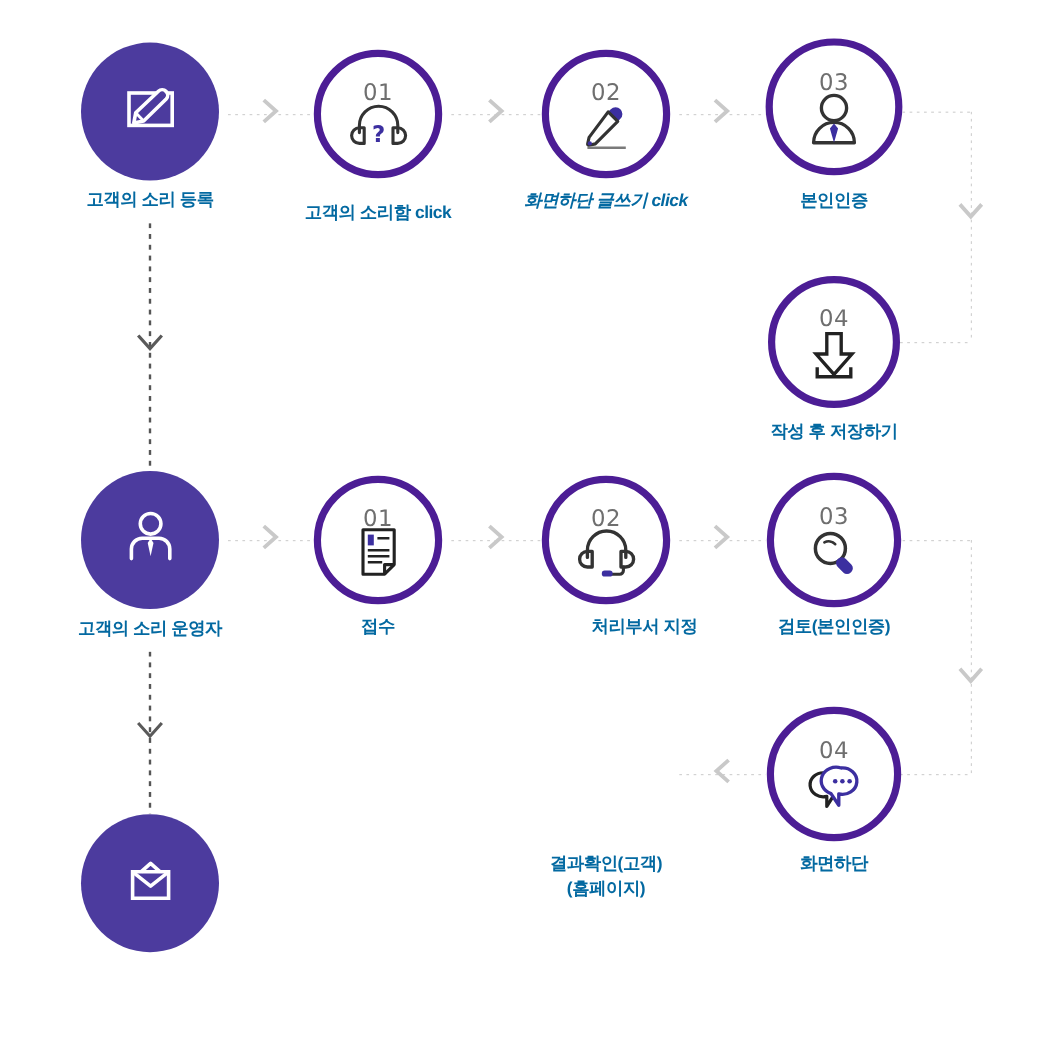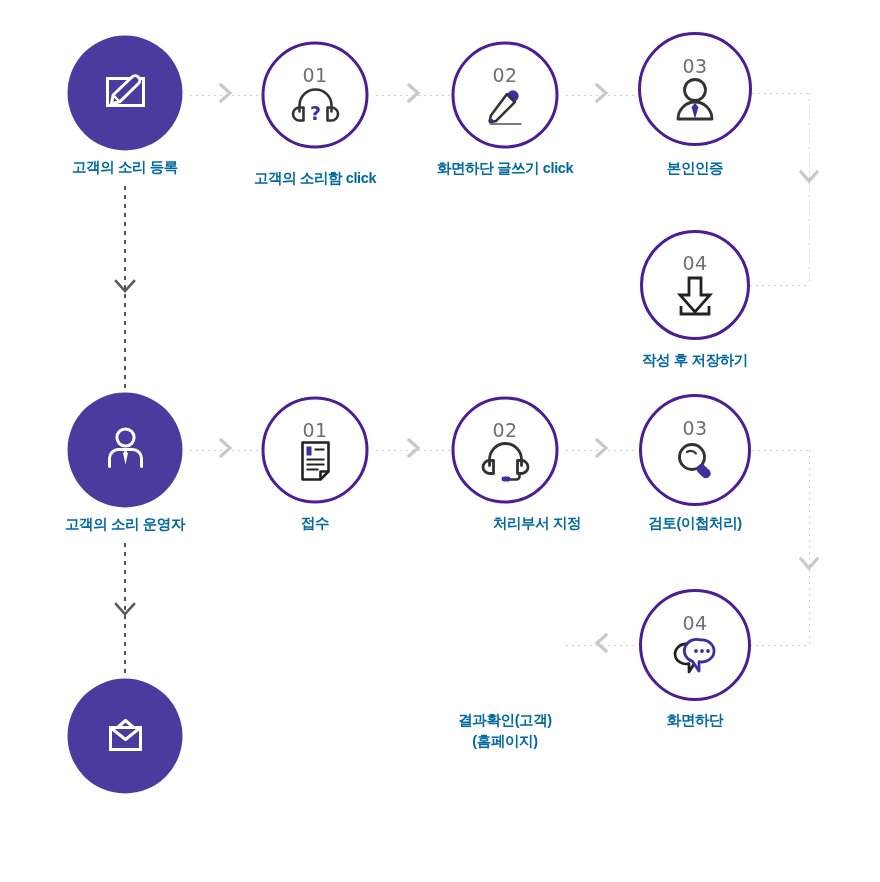--- a/index.html
+++ b/index.html
@@ -13,21 +13,21 @@
 
   
   .node{position:absolute;transform:translate(-50%,-50%);}
   .disc{
     border-radius:50%;
     display:flex;align-items:center;justify-content:center;
     position:relative;
     box-sizing:border-box;
   }
   .disc.primary{background:#4c3b9e;}
-  .disc.ghost{background:#ffffff;border:3px solid #4c1d95;}
+  .disc.ghost{background:#ffffff;border:6px solid #4c1d95;}
 
   .num{
     position:absolute;left:0;right:0;
     text-align:center;
     color:#6f6f6f;
     font-size:19px;
     letter-spacing:0.5px;
     font-family:"DejaVu Sans",sans-serif;
     font-weight:400;
   }
@@ -188,21 +188,21 @@
       <span class="glyph" style="margin-top:22px;">
         <svg width="58" height="48" viewBox="0 0 58 48">
           <path d="M40.5 11.5 a5.6 5.6 0 0 1 0 8 l-2.2 2.2 -8 -8 2.2 -2.2 a5.6 5.6 0 0 1 8 0 Z" fill="#3c2fa0"></path>
           <path d="M30.3 13.7 L38.3 21.7 L19.6 40.4 L14.4 41.6 a1 1 0 0 1 -1.2 -1.2 L14.4 35 Z" fill="none" stroke="#333333" stroke-width="2.6" stroke-linejoin="round"></path>
           <circle cx="15" cy="40" r="1.8" fill="#3c2fa0"></circle>
           <path d="M13 43.6 H45" fill="none" stroke="#7a7a7a" stroke-width="2"></path>
         </svg>
       </span>
     </div>
   </div>
-  <div class="caption" style="left:505px;top:158px;">
+  <div class="caption" style="left:505px;top:158px;font-style:italic;">
     <span>화면하단 글쓰기 click</span>
   </div>
 
   <div class="node" style="left:695px;top:89px;">
     <div class="disc ghost" style="width:114px;height:114px;">
       <div class="num" style="top:20px;">03</div>
       <span class="glyph" style="margin-top:24px;">
         <svg width="56" height="50" viewBox="0 0 56 50">
           <circle cx="28" cy="16" r="10.5" fill="none" stroke="#333333" stroke-width="2.8"></circle>
           <path d="M11 45 a17 17 0 0 1 34 0 Z" fill="none" stroke="#333333" stroke-width="2.8" stroke-linejoin="round"></path>
@@ -289,21 +289,21 @@
       <span class="glyph" style="margin-top:22px;">
         <svg width="52" height="48" viewBox="0 0 52 48">
           <circle cx="23" cy="22" r="12.5" fill="none" stroke="#333333" stroke-width="2.9"></circle>
           <path d="M18 17 a7.5 7.5 0 0 1 9 1.5" fill="none" stroke="#333333" stroke-width="2.2" stroke-linecap="round"></path>
           <rect x="29.5" y="29" width="9.5" height="15.5" rx="4.4" transform="rotate(-45 34 36)" fill="#3c2fa0"></rect>
         </svg>
       </span>
     </div>
   </div>
   <div class="caption" style="left:695px;top:513px;">
-    <span>검토(이첩처리)</span>
+    <span>검토(본인인증)</span>
   </div>
 
   <div class="node" style="left:695px;top:645px;">
     <div class="disc ghost" style="width:112px;height:112px;">
       <div class="num" style="top:20px;">04</div>
       <span class="glyph" style="margin-top:22px;">
         <svg width="56" height="48" viewBox="0 0 56 48">
           <path d="M20 14 a11 10 0 1 0 2 19.6 L22 42 L27.5 33.2 A11 10 0 0 0 20 14 Z" fill="#ffffff" stroke="#222222" stroke-width="2.7" stroke-linejoin="round"></path>
           <path d="M34 10 a12 11 0 1 1 -2 21.6 L32 41 L25.5 31.4 A12 11 0 0 1 34 10 Z" fill="#ffffff" stroke="#3c2fa0" stroke-width="2.8" stroke-linejoin="round"></path>
           <circle cx="29" cy="21" r="1.9" fill="#3c2fa0"></circle>

